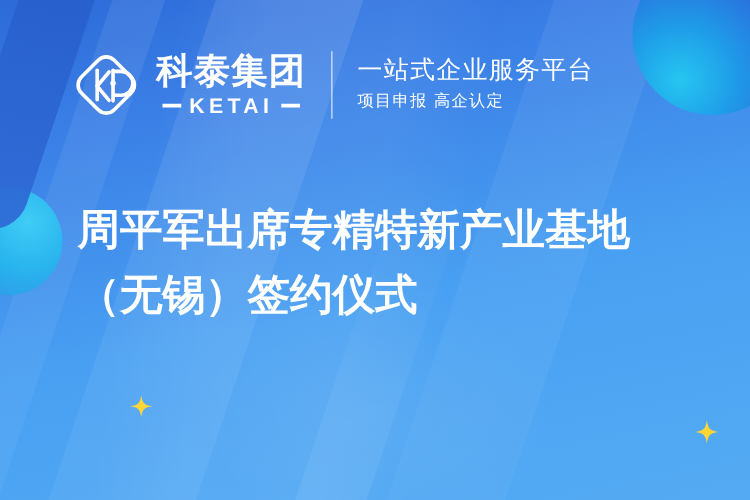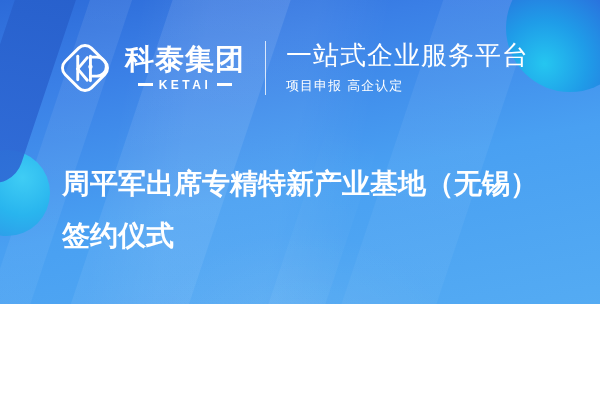--- a/index.html
+++ b/index.html
@@ -7,21 +7,21 @@
     padding: 0;
     background: #ffffff;
   }
   body {
     font-family: "Liberation Sans", "DejaVu Sans", sans-serif;
   }
 
   .banner {
     position: relative;
     width: 600px;
-    height: 304px;
+    height: 400px;
     overflow: hidden;
     background: linear-gradient(168deg, #2c6ad8 0%, #3a7fe6 22%, #49a0f2 58%, #54abf3 100%);
   }
 
   
   .bg-layer {
     position: absolute;
     inset: 0;
     pointer-events: none;
   }
@@ -168,21 +168,21 @@
     justify-content: center;
   }
   .logo-dash {
     height: 3px;
     width: 15px;
     background: #ffffff;
     flex: 0 0 15px;
   }
   .logo-en {
     font-family: "Liberation Sans", sans-serif;
-    font-size: 12px;
+    font-size: 17px;
     font-weight: bold;
     color: #ffffff;
     letter-spacing: 3.5px;
     margin: 0 6px;
     white-space: nowrap;
   }
 
   .divider {
     width: 1px;
     height: 54px;
@@ -191,22 +191,22 @@
     flex: 0 0 1px;
   }
 
   .slogan {
     margin-left: 20px;
     display: flex;
     flex-direction: column;
     justify-content: center;
   }
   .slogan-main {
-    font-family: Liberation Mono, monospace;
-    font-size: 26px;
+    font-family: Liberation Sans, sans-serif;
+    font-size: 20px;
     color: #ffffff;
     letter-spacing: 1px;
     line-height: 1.18;
     white-space: nowrap;
   }
   .slogan-sub {
     font-family: "DejaVu Sans", "Liberation Sans", sans-serif;
     font-size: 13px;
     color: #ffffff;
     letter-spacing: 1px;
@@ -215,21 +215,21 @@
     white-space: nowrap;
   }
 
   
   .title {
     position: absolute;
     left: 62px;
     top: 158px;
     width: 500px;
     font-family: "DejaVu Sans", "Liberation Sans", sans-serif;
-    font-size: 28px;
+    font-size: 34px;
     font-weight: bold;
     color: #ffffff;
     line-height: 52px;
     letter-spacing: 0px;
   }
 </style>
 </head>
 <body>
 
 <div class="banner">

